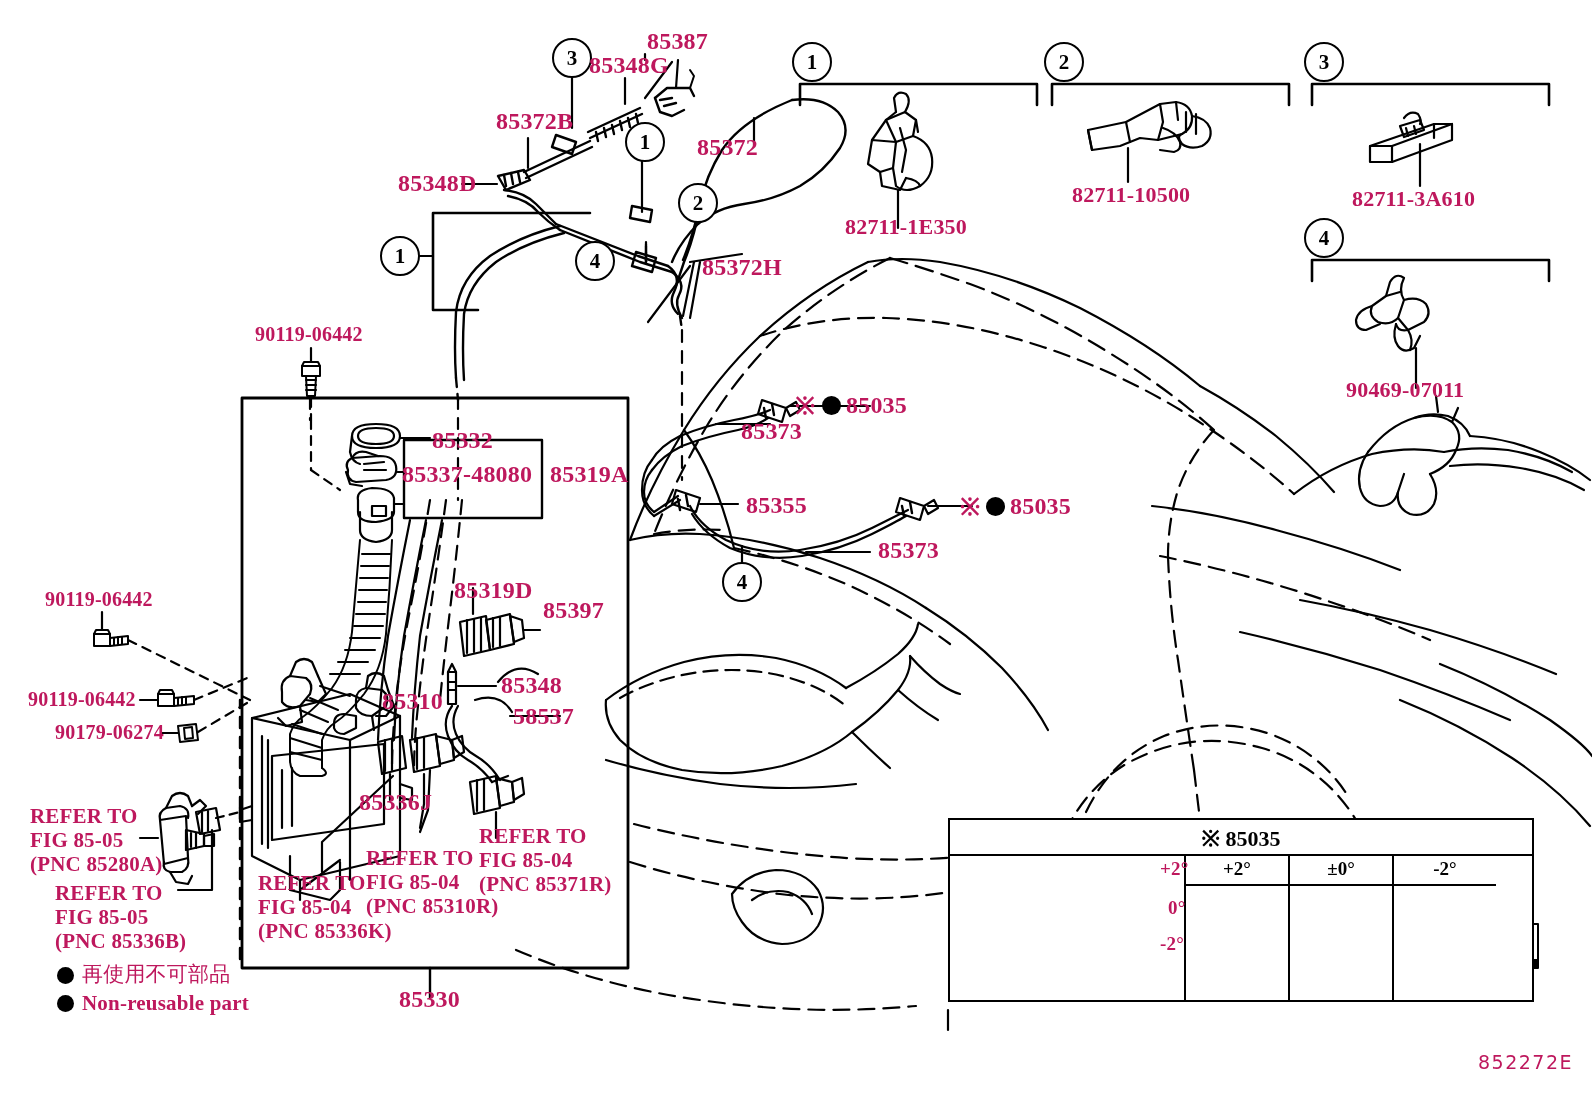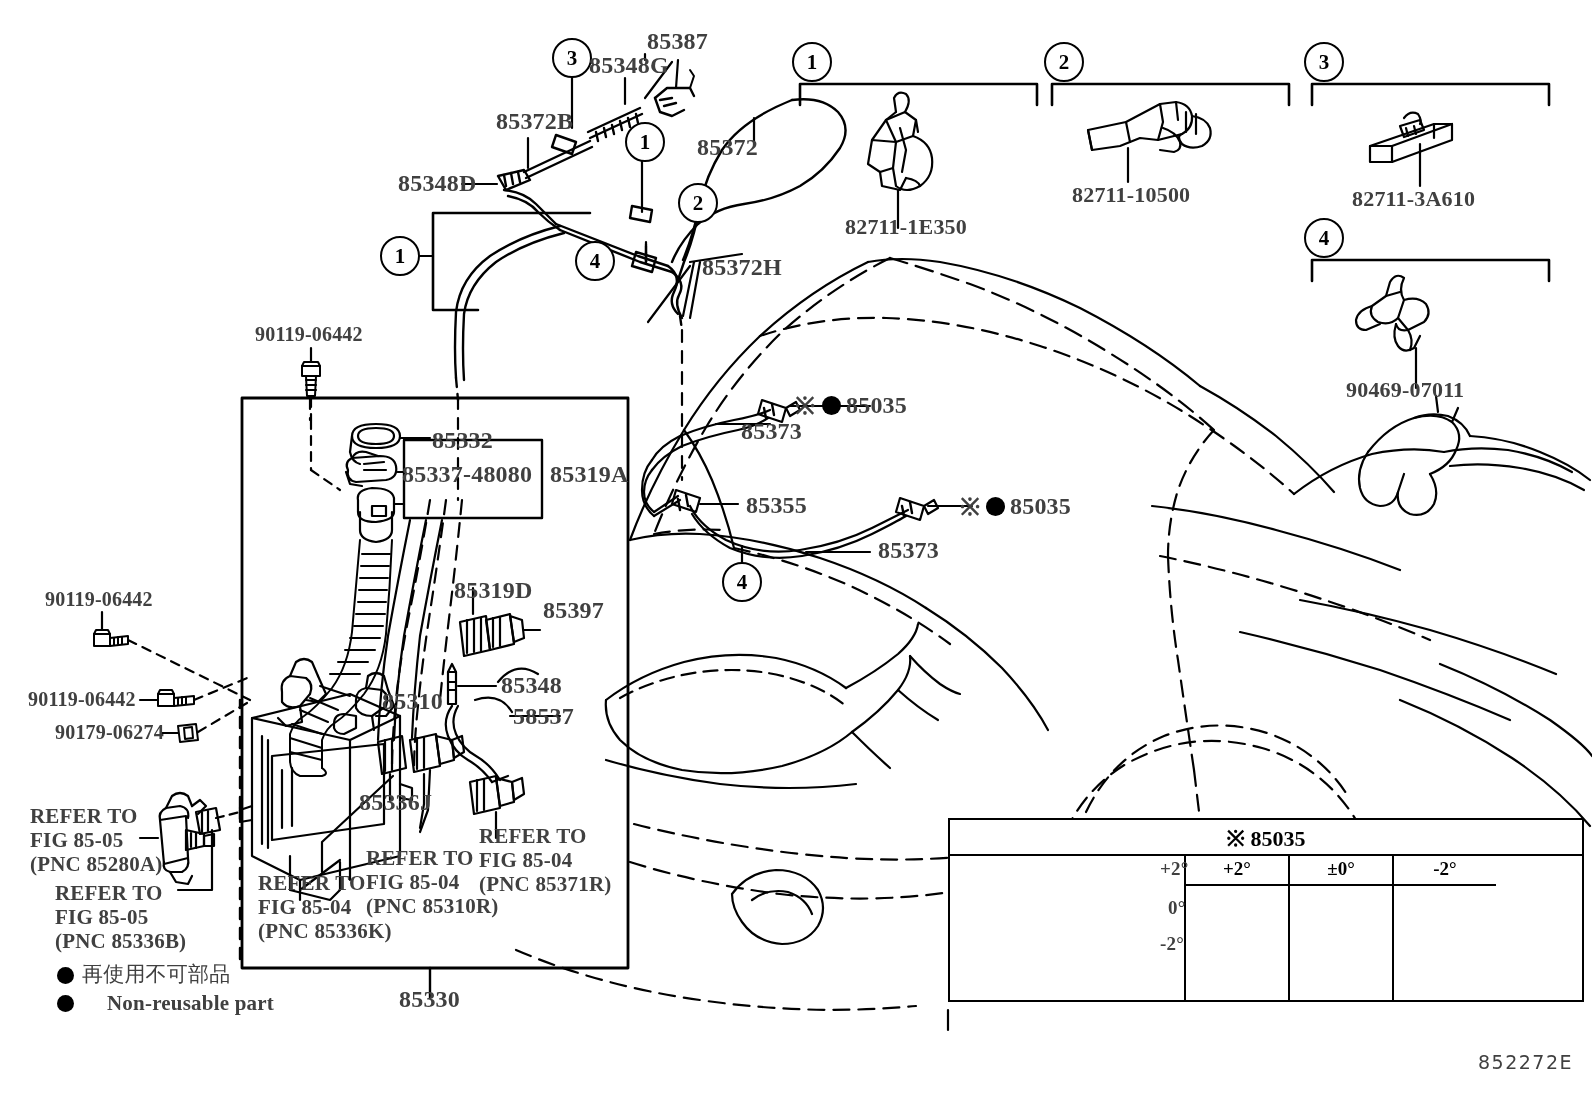--- a/index.html
+++ b/index.html
@@ -12,21 +12,21 @@
     width: 1592px;
     height: 1099px;
     background: #ffffff;
     font-family: "Liberation Serif", serif;
     overflow: hidden;
   }
   .lbl {
     position: absolute;
     font-family: "Liberation Serif", serif;
     font-weight: bold;
-    color: #404040;
+    color: #be185d;
     white-space: pre;
     line-height: 1.14;
     letter-spacing: 0.2px;
   }
   .lbl.s24 { font-size: 24px; }
   .lbl.s22 { font-size: 22px; }
   .lbl.s21 { font-size: 21px; }
   .lbl.s20 { font-size: 20px; }
   .lbl.s19 { font-size: 19px; }
   .lbl.jp { font-family: "DejaVu Sans", sans-serif; font-size: 21px; font-weight: normal; }
@@ -652,25 +652,25 @@
 FIG 85-04
 (PNC 85336K)</div>
   <div class="lbl s21" style="left:366px;top:847px;">REFER TO
 FIG 85-04
 (PNC 85310R)</div>
   <div class="lbl s21" style="left:479px;top:825px;">REFER TO
 FIG 85-04
 (PNC 85371R)</div>
 
   <div class="lbl jp" style="left:82px;top:963px;">再使用不可部品</div>
-  <div class="lbl s21" style="left:82px;top:992px;margin-left:25px;">Non-reusable part</div>
+  <div class="lbl s21" style="left:82px;top:992px;">Non-reusable part</div>
 
   <div class="lbl code" style="left:1478px;top:1052px;">852272E</div>
 
-  <div class="tbl" style="left:948px;top:818px;width:636px;height:184px;">
+  <div class="tbl" style="left:948px;top:818px;width:586px;height:184px;">
     <div class="tbl-title">※ 85035</div>
     <div class="tbl-col" style="left:234px;width:104px;">
       <div class="tbl-colhead">+2°</div>
     </div>
     <div class="tbl-col" style="left:338px;width:104px;">
       <div class="tbl-colhead">±0°</div>
     </div>
     <div class="tbl-col" style="left:442px;width:104px;">
       <div class="tbl-colhead">-2°</div>
     </div>

